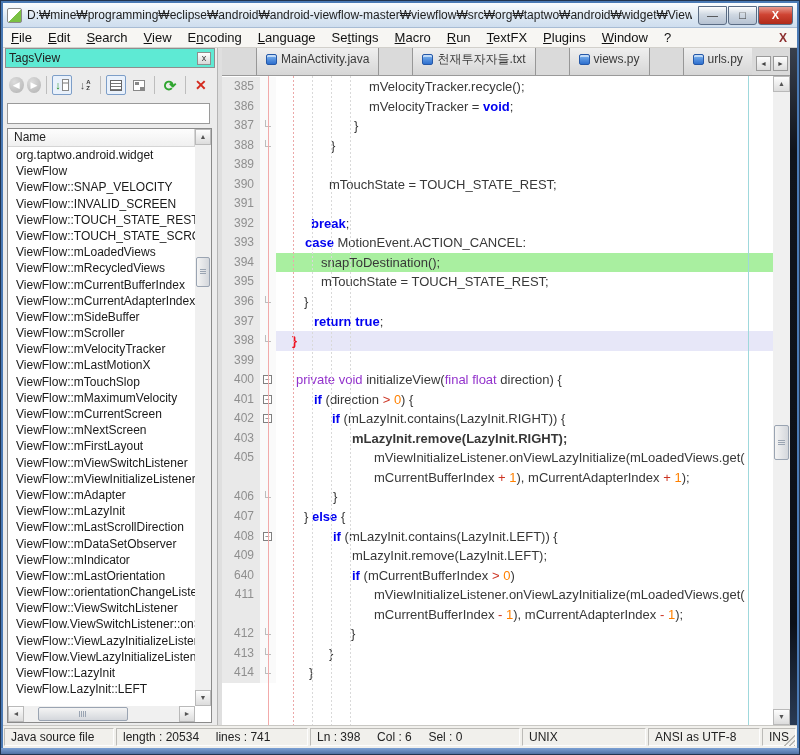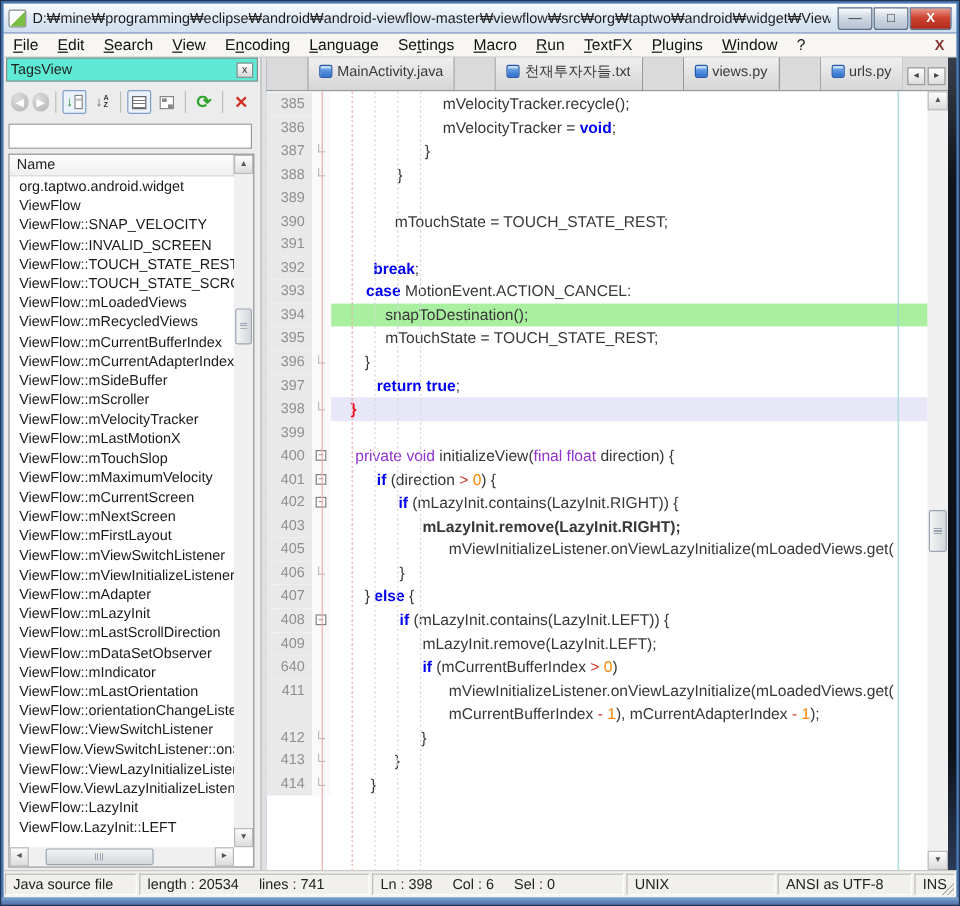--- a/index.html
+++ b/index.html
@@ -373,20 +373,25 @@
           <div class="cnum">403</div>
           <div class="cfold"></div>
           <div class="ctext" style="padding-left: 76px; font-weight: bold;"><span class="tk-p">mLazyInit.remove(LazyInit.RIGHT);</span></div>
         </div>
         <div class="crow">
           <div class="cnum">405</div>
           <div class="cfold"></div>
           <div class="ctext" style="padding-left: 98px;"><span class="tk-p">mViewInitializeListener.onViewLazyInitialize(mLoadedViews.get(</span></div>
         </div>
         <div class="crow">
+          <div class="cnum"></div>
+          <div class="cfold"></div>
+          <div class="ctext" style="padding-left: 98px;"><span class="tk-p">mCurrentBufferIndex </span><span class="tk-o">+</span><span class="tk-p"> </span><span class="tk-n">1</span><span class="tk-p">), mCurrentAdapterIndex </span><span class="tk-o">+</span><span class="tk-p"> </span><span class="tk-n">1</span><span class="tk-p">);</span></div>
+        </div>
+        <div class="crow">
           <div class="cnum">406</div>
           <div class="cfold">
             <div class="fold-end"></div>
           </div>
           <div class="ctext" style="padding-left: 57px;"><span class="tk-p">}</span></div>
         </div>
         <div class="crow">
           <div class="cnum">407</div>
           <div class="cfold"></div>
           <div class="ctext" style="padding-left: 28px;"><span class="tk-p">} </span><span class="tk-k">else</span><span class="tk-p"> {</span></div>

